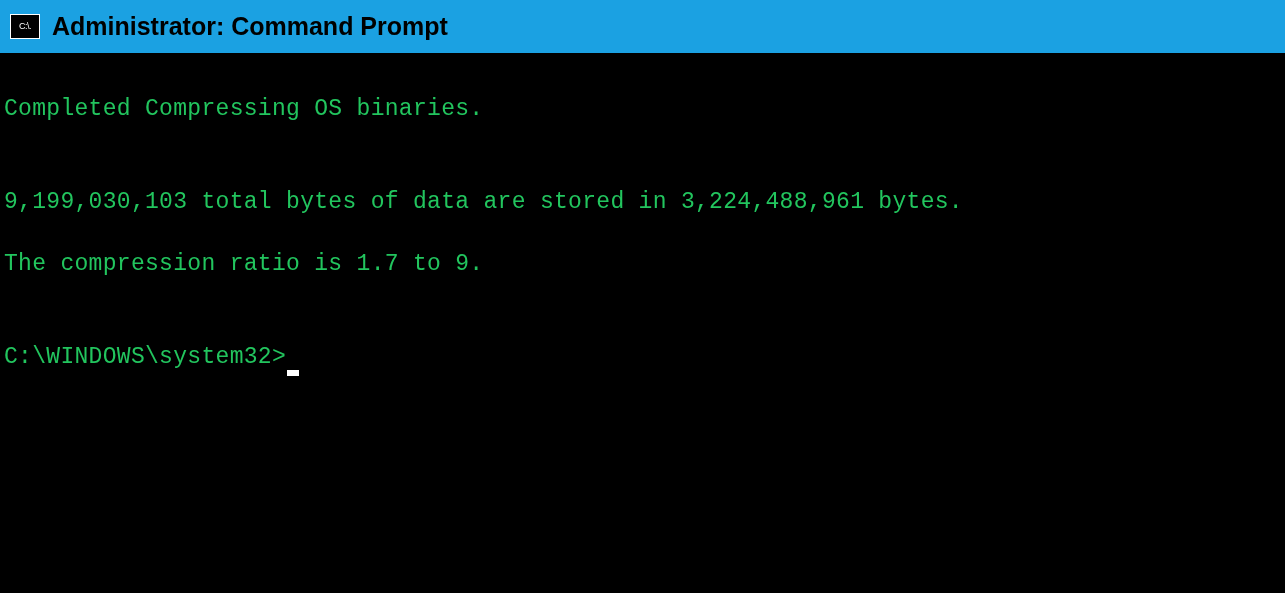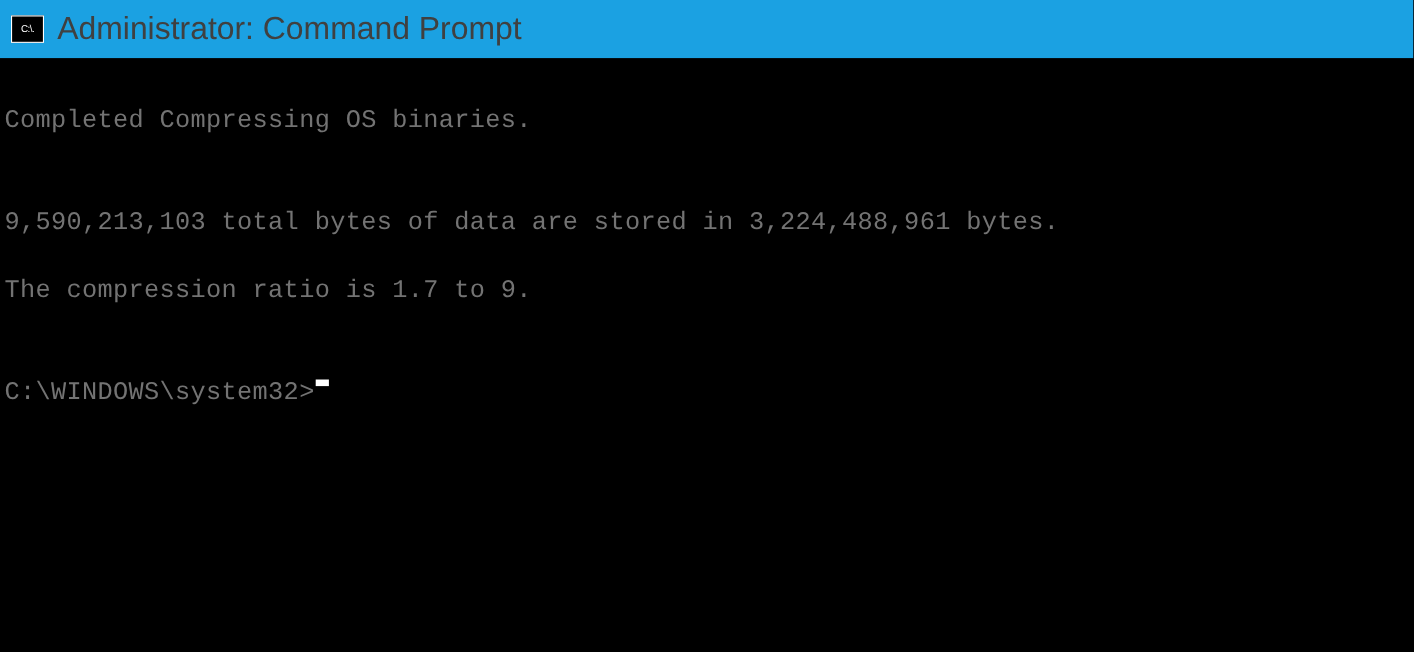--- a/index.html
+++ b/index.html
@@ -31,40 +31,40 @@
       align-items: center;
       justify-content: center;
       color: #fff;
       font-size: 9px;
       font-family: Arial, sans-serif;
       letter-spacing: -0.5px;
       padding: 0 2px;
       line-height: 1;
     }
     .titlebar-text {
-      color: #404040;
+      color: #000000;
       font-family: 'Segoe UI', Tahoma, sans-serif;
-      font-size: 29px;
-      font-weight: 400;
+      font-size: 25px;
+      font-weight: 700;
     }
     .terminal {
       background: #000;
-      color: #737373;
+      color: #22c55e;
       font-size: 23px;
       line-height: 1.35;
       padding: 10px 4px 4px 4px;
       white-space: pre;
       letter-spacing: 0.3px;
     }
     .term-line {
       display: block;
     }
     .prompt-line {
       display: flex;
-      align-items: flex-start;
+      align-items: flex-end;
     }
     .cursor {
       display: inline-block;
       width: 12px;
       height: 6px;
       background: #fff;
       margin-left: 1px;
       position: relative;
       top: 3px;
     }
@@ -73,17 +73,17 @@
 <body>
 
 <div class="titlebar">
   <div class="app-icon">C:\.</div>
   <div class="titlebar-text">Administrator: Command Prompt</div>
 </div>
 
 <div class="terminal">
 <span class="term-line">Completed Compressing OS binaries.</span>
 <span class="term-line"></span>
-<span class="term-line">9,590,213,103 total bytes of data are stored in 3,224,488,961 bytes.</span>
+<span class="term-line">9,199,030,103 total bytes of data are stored in 3,224,488,961 bytes.</span>
 <span class="term-line">The compression ratio is 1.7 to 9.</span>
 <span class="term-line"></span>
 <span class="prompt-line"><span>C:\WINDOWS\system32&gt;</span><span class="cursor"></span></span>
 </div>
 
 </body></html>

